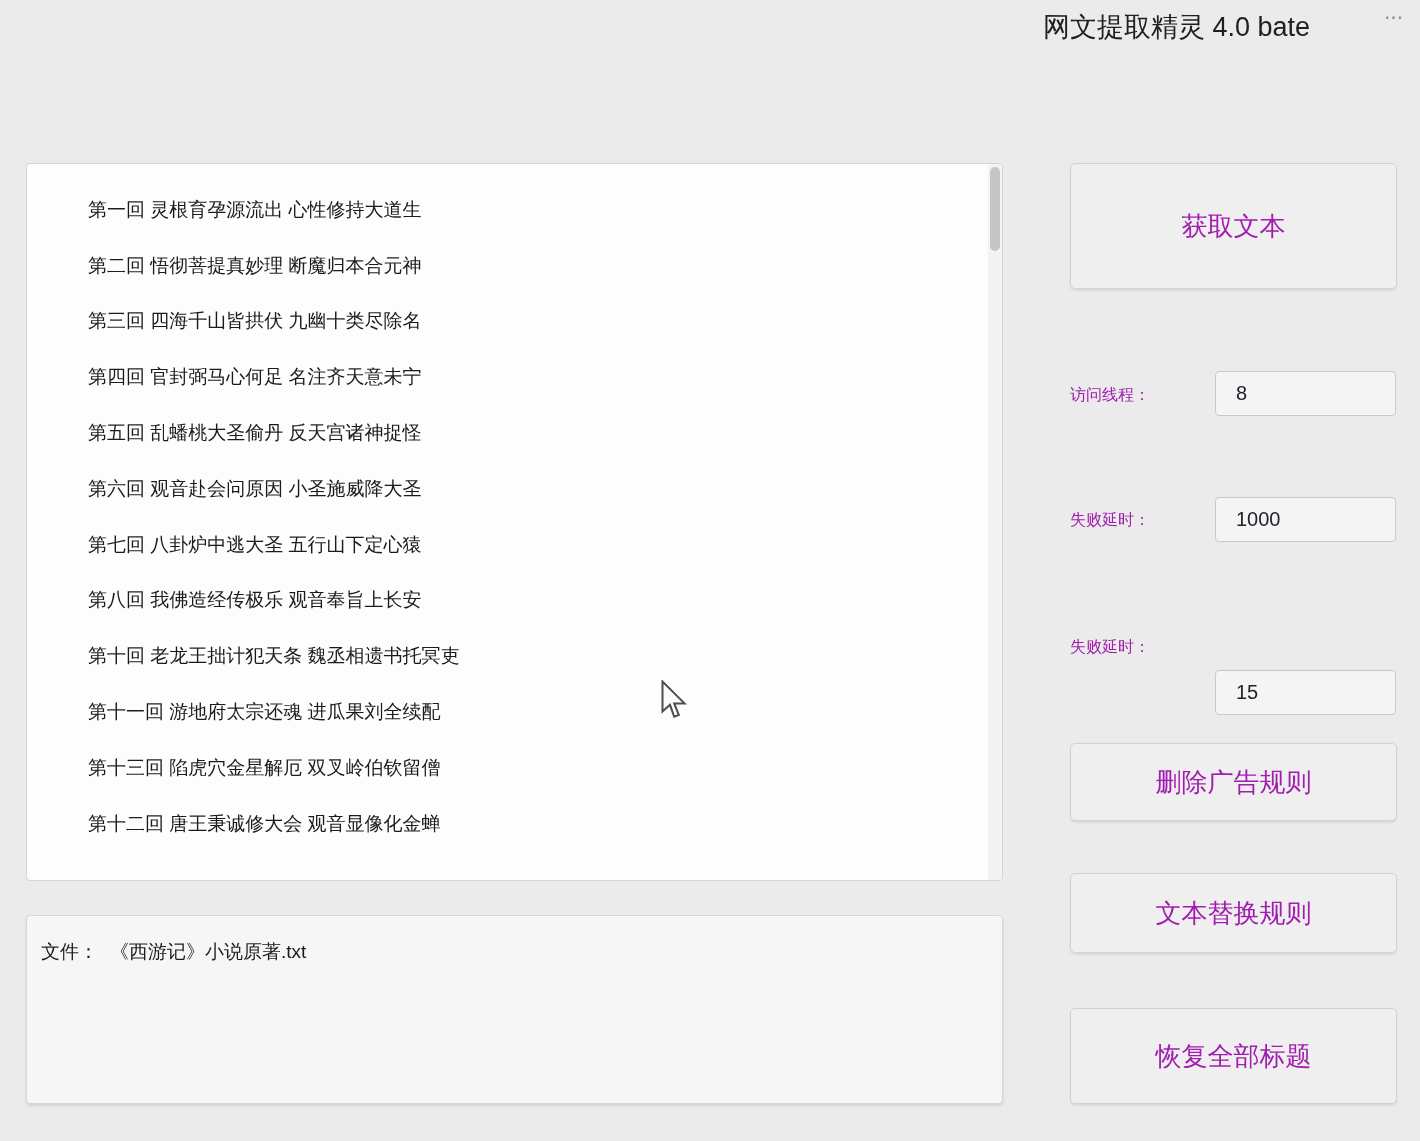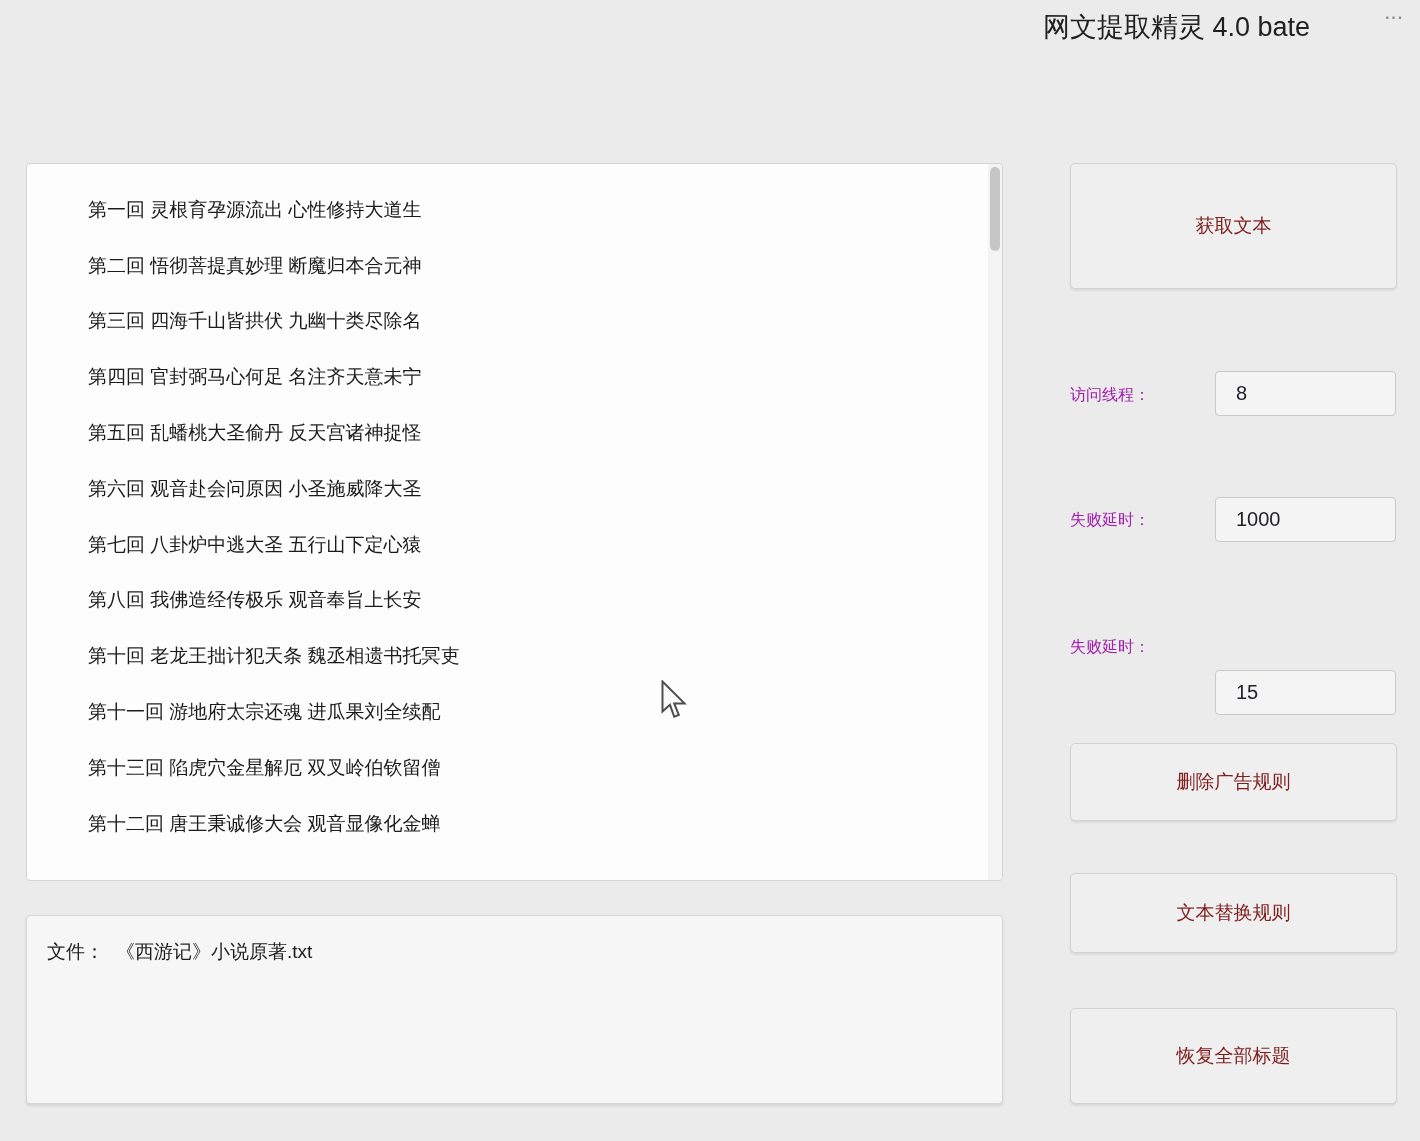--- a/index.html
+++ b/index.html
@@ -41,30 +41,30 @@
   .scroll-thumb {
     position:absolute; top:3px; right:2px; width:10px; height:84px;
     background:#c6c6c6; border-radius:5px;
   }
 
   
   .filebox {
     position:absolute; left:26px; top:915px; width:977px; height:189px;
     background:#f6f6f6; border:1px solid #d6d6d6; border-radius:4px;
     box-shadow:0 2px 3px rgba(0,0,0,0.10);
-    font-size:19px; padding:23px 10px 0 20px; white-space:nowrap;
+    font-size:19px; padding:23px 10px 0 14px; white-space:nowrap;
   }
   .filebox .fname { margin-left:12px; }
 
   
   .btn {
     position:absolute; left:1070px; width:327px;
     background:#efefef; border:1px solid #d2d2d2; border-radius:5px;
     display:flex; align-items:center; justify-content:center;
-    font-size:19px; color:#7f1d1d;
+    font-size:26px; color:#a21caf;
     box-shadow:0 2px 2px rgba(0,0,0,0.07);
     cursor:default;
   }
   #btn-get     { top:163px;  height:126px; }
   #btn-delad   { top:743px;  height:78px;  }
   #btn-replace { top:873px;  height:80px;  }
   #btn-restore { top:1008px; height:96px;  }
 
   .fieldlabel {
     position:absolute; left:1070px; font-size:16px; color:#a21caf;

